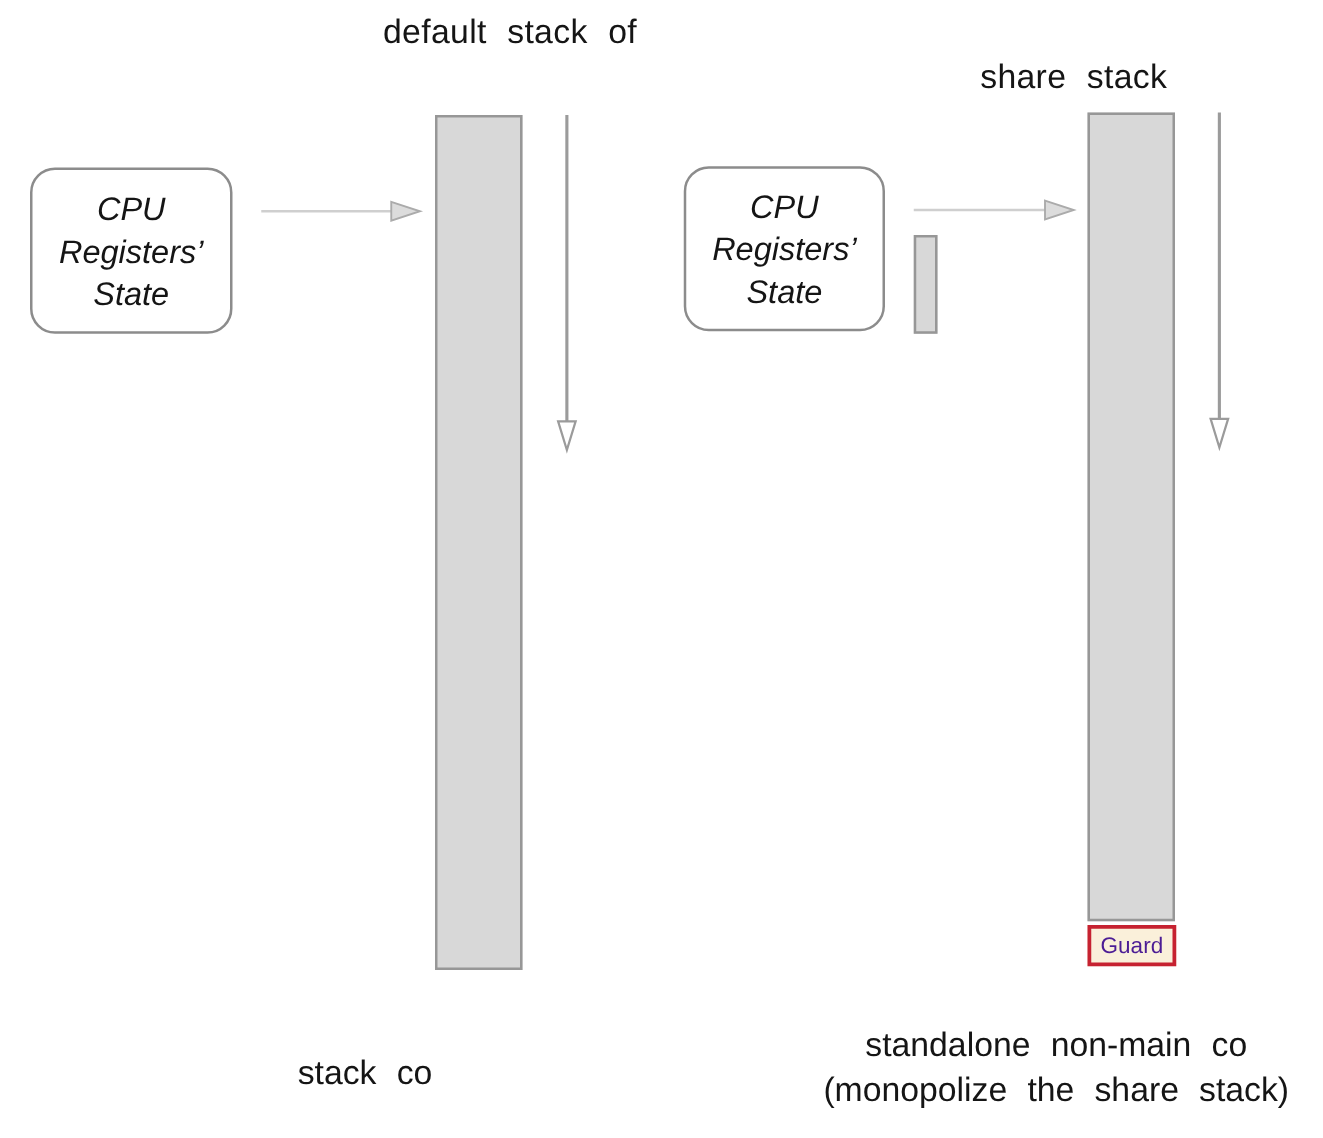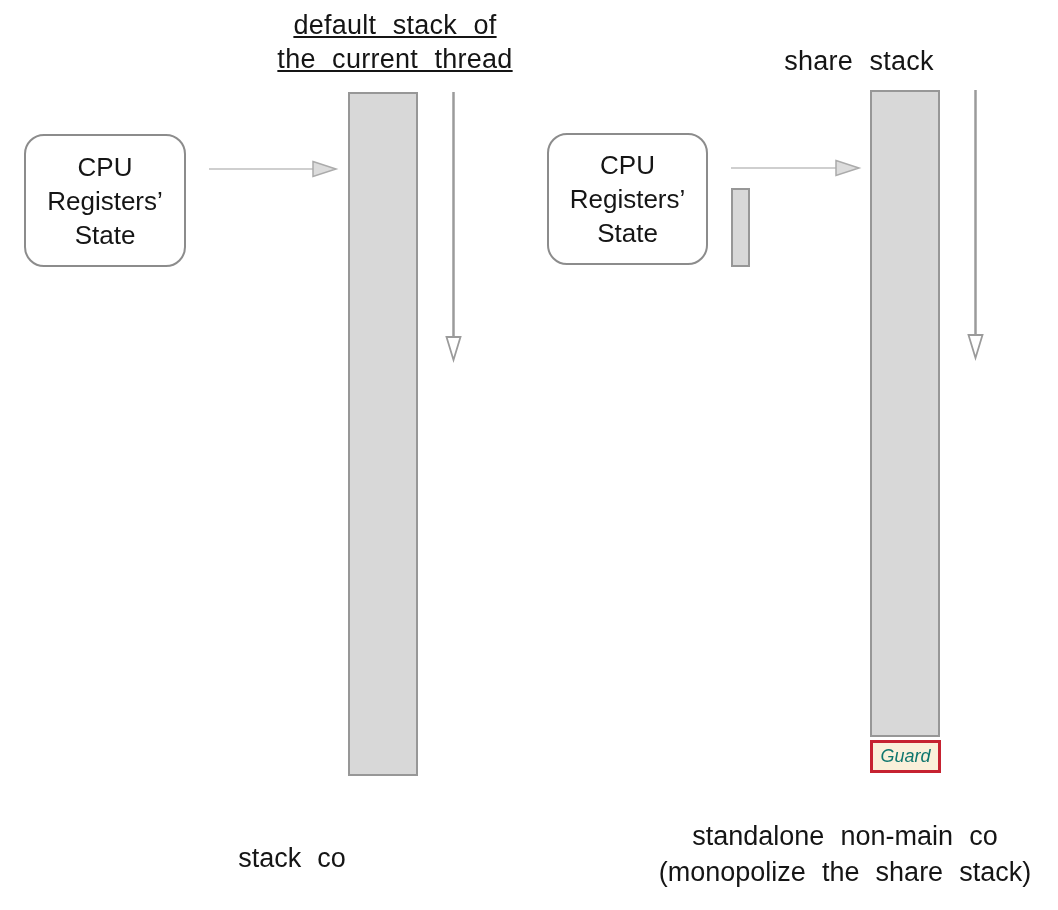--- a/index.html
+++ b/index.html
@@ -32,36 +32,36 @@
     border: 2px solid var(--box-border, #8c8c8c);
     border-radius: 20px;
     background: #ffffff;
     display: flex;
     flex-direction: column;
     align-items: center;
     justify-content: center;
     text-align: center;
     font-size: 26px;
     line-height: 34px;
+    font-style: italic;
   }
 
   .small-rect {
     background: var(--stack-fill, #d8d8d8);
     border: 2px solid var(--stack-border, #979797);
   }
 
   .guard {
     background: var(--guard-fill, #faf0da);
     border: 3px solid var(--guard-border, #c62231);
     display: flex;
     align-items: center;
     justify-content: center;
     font-size: 18px;
-    color: #0f766e;
-    font-style: italic;
+    color: #4c1d95;
   }
 
   .caption {
     text-align: center;
     font-size: 27px;
     line-height: 36px;
     word-spacing: 0.32em;
     white-space: nowrap;
   }
 
@@ -69,23 +69,22 @@
   .h-shaft { stroke: var(--arrow-light, #cfcfcf); stroke-width: 2; }
   .h-head  { fill: var(--arrow-head-fill, #dcdcdc); stroke: var(--arrow-head-stroke, #ababab); stroke-width: 1.5; }
   .v-shaft { stroke: var(--arrow-dark, #9b9b9b); stroke-width: 2.5; }
   .v-head  { fill: #ffffff; stroke: var(--arrow-dark, #9b9b9b); stroke-width: 1.8; }
 </style>
 </head>
 <body>
 
 <div id="canvas">
 
-  <div class="abs title" style="left:255px; top:8px; width:280px;text-decoration:underline;">
+  <div class="abs title" style="left:268px; top:8px; width:280px;">
     <div>default stack of</div>
-    <div>the current thread</div>
   </div>
 
   <div class="abs stack" style="left:348px; top:92px; width:70px; height:684px;"></div>
 
   <div class="abs cpu-box" style="left:24px; top:134px; width:162px; height:133px;">
     <div>CPU</div>
     <div>Registers’</div>
     <div>State</div>
   </div>
 

